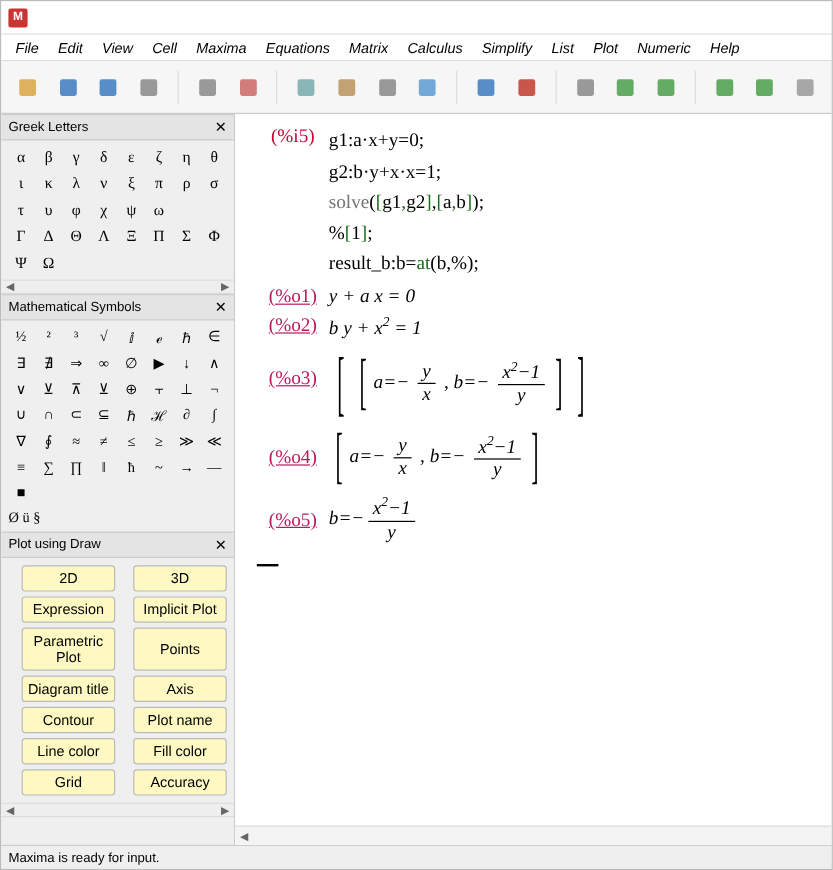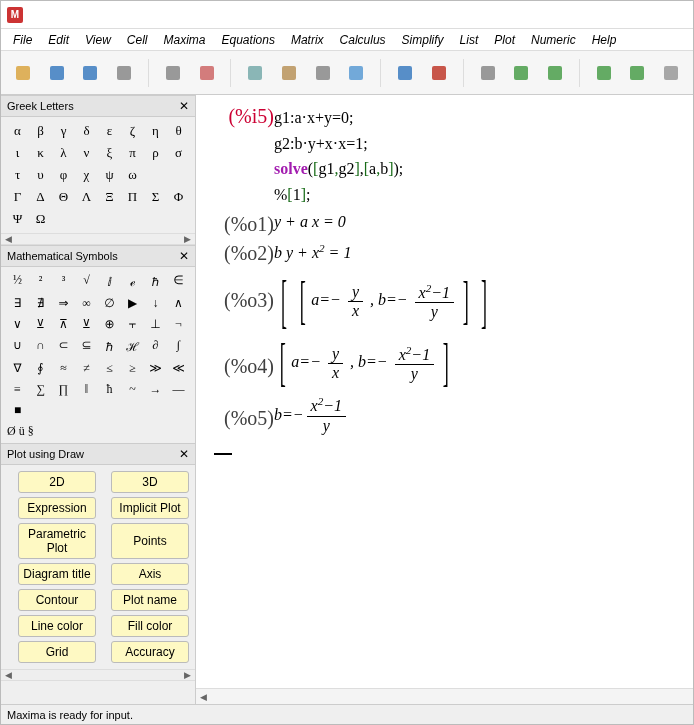--- a/index.html
+++ b/index.html
@@ -20,29 +20,29 @@
   .panel-body { padding:4px 6px; }
   .greek-grid, .sym-grid { display:grid; grid-template-columns: repeat(8, 1fr); gap:2px;}
   .greek-grid span, .sym-grid span { text-align:center; padding:2px 0; font-size:13px; font-family:"Times New Roman", serif; cursor:default;}
   .sym-grid span { font-size:12px; }
   .plot-grid { display:grid; grid-template-columns:1fr 1fr; gap:4px; padding:6px;}
   .plot-grid button { font-size:12px; padding:3px 2px; background:#fef9c3; border:1px solid #bbb; border-radius:3px; cursor:default;margin-left:11px;}
   .spacer-scroll { height:12px; background:#eee; border-top:1px solid #ddd; border-bottom:1px solid #ddd; display:flex; align-items:center; padding:0 4px; justify-content:flex-end;}
   .spacer-scroll .tri { font-size:9px; color:#666;}
   .content { flex:1; background:#fff; position:relative; overflow:auto; padding:10px 10px 10px 18px; font-family:"Times New Roman", serif; font-size:16px;}
   .cell { display:flex; align-items:flex-start; margin-bottom:6px;}
-  .lbl { width:60px; flex-shrink:0; text-align:right; font-size:20px; padding-top:0;}
+  .lbl { width:60px; flex-shrink:0; text-align:center; font-size:16px; padding-top:0;}
   .lbl.in { color:#c03; }
-  .lbl.out { color:#404040; }
+  .lbl.out { color:#be185d;text-decoration:underline; }
   .expr { font-size:16px; color:#000;}
   .input-lines { color:#000; line-height:1.6;}
   .input-lines .fn { color:#176b17; }
   .input-lines .op { color:#000; }
   .input-lines .var{ color:#000;}
-  .input-lines .kw { color:#a21caf; font-weight:700;}
+  .input-lines .kw { color:#737373; font-weight:400;}
   .frac { display:inline-block; text-align:center; vertical-align:middle; margin:0 3px;}
   .frac .num { display:block; border-bottom:1px solid #000; padding:0 4px;}
   .frac .den { display:block; padding:0 4px;}
   .sup { font-size:0.7em; vertical-align:super;}
   .lbr,.rbr { font-size:52px; line-height:52px; display:inline-block; vertical-align:middle; font-weight:100; transform:scaleX(0.35);}
   .lbr2,.rbr2 { font-size:60px; line-height:60px; display:inline-block; vertical-align:middle; font-weight:100; transform:scaleX(0.3);}
   .mid { display:inline-block; vertical-align:middle;}
   .italic { font-style: italic; }
   .status-bar { height:20px; background:#efefef; border-top:1px solid #ccc; display:flex; align-items:center; padding:0 6px; font-size:11px;}
   .hscroll { height:16px; background:#f4f4f4; border-top:1px solid #ddd; display:flex; align-items:center; padding:0 4px;}
@@ -326,20 +326,21 @@
 
   <div class="content">
     
     <div class="cell">
       <div class="lbl in">(%i5)</div>
       <div class="expr input-lines" id="input-lines">
           <div><span class="var">g1</span><span class="op">:</span><span class="var">a·x</span><span class="op">+</span><span class="var">y</span><span class="op">=</span><span class="var">0</span><span class="op">;</span></div>
           <div><span class="var">g2</span><span class="op">:</span><span class="var">b·y</span><span class="op">+</span><span class="var">x·x</span><span class="op">=</span><span class="var">1</span><span class="op">;</span></div>
           <div><span class="kw">solve</span><span class="op">(</span><span class="fn">[</span><span class="var">g1</span><span class="fn">,</span><span class="var">g2</span><span class="fn">]</span><span class="op">,</span><span class="fn">[</span><span class="var">a</span><span class="fn">,</span><span class="var">b</span><span class="fn">]</span><span class="op">)</span><span class="op">;</span></div>
           <div><span class="var">%</span><span class="fn">[</span><span class="var">1</span><span class="fn">]</span><span class="op">;</span></div>
+          <div><span class="var">result_b</span><span class="op">:</span><span class="var">b</span><span class="op">=</span><span class="fn">at</span><span class="op">(</span><span class="var">b</span><span class="op">,</span><span class="var">%</span><span class="op">)</span><span class="op">;</span></div>
         </div>
     </div>
     
     <div class="cell">
       <div class="lbl out">(%o1)</div>
       <div class="expr italic">
         <span>y</span>
         <span>+</span>
         <span>a x</span>
         <span>=</span>

